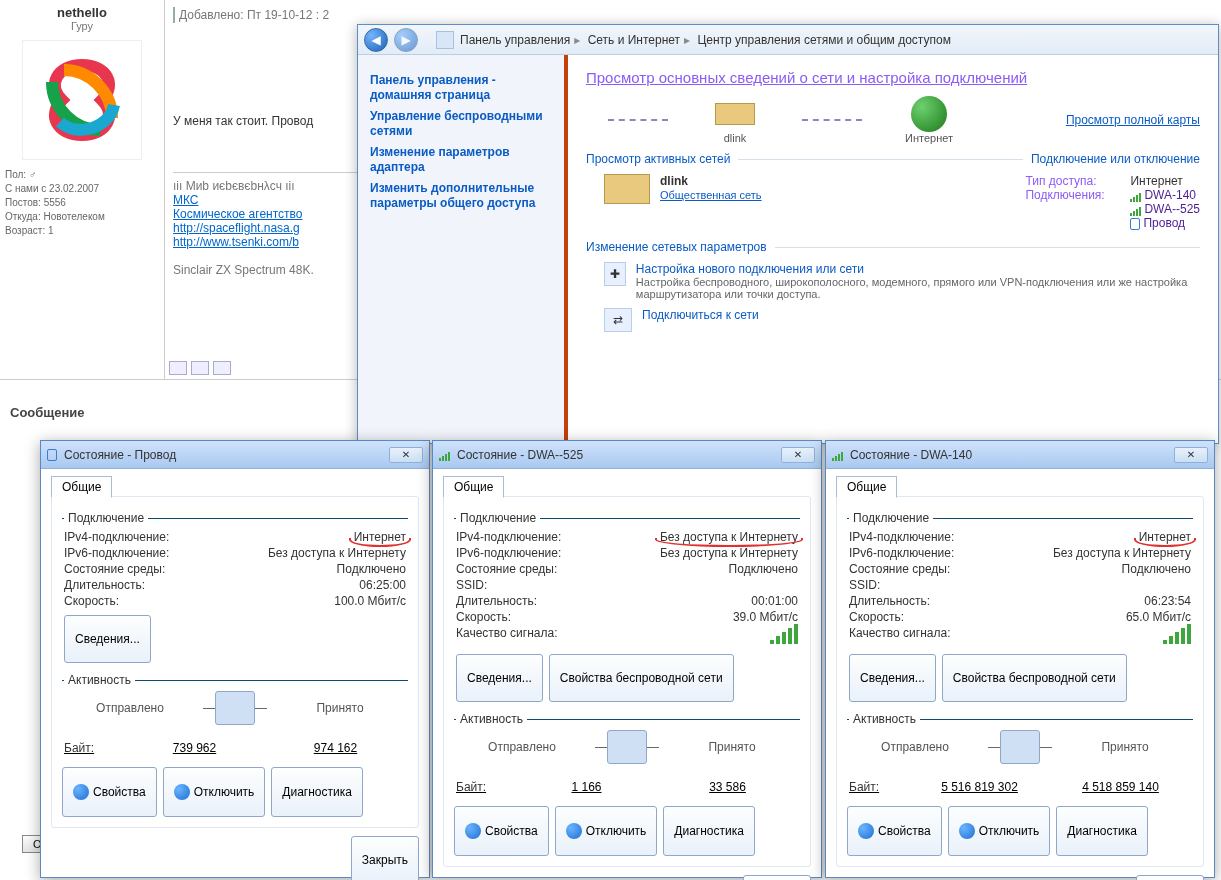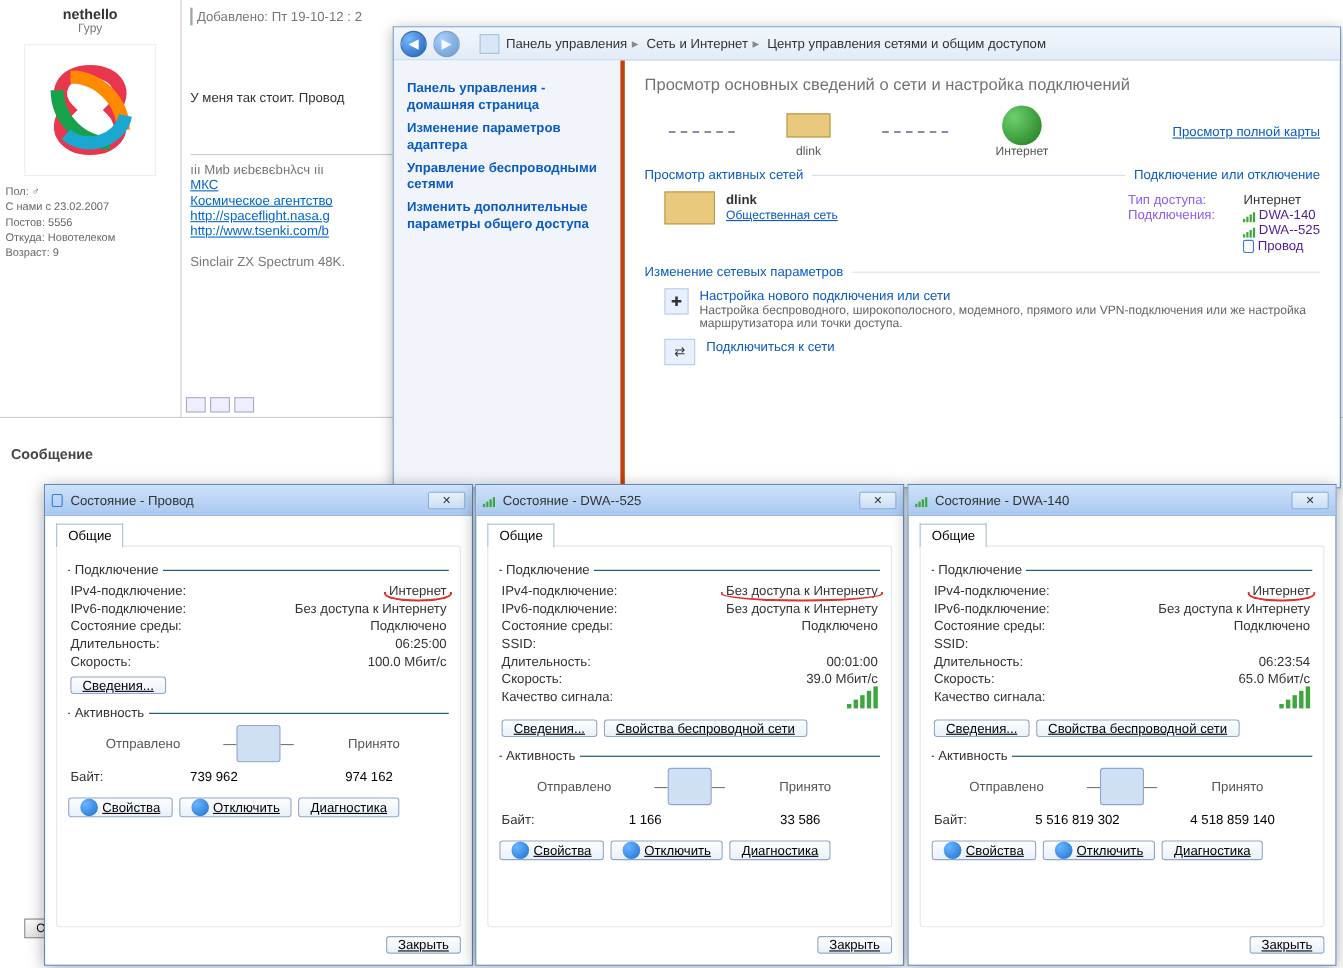--- a/index.html
+++ b/index.html
@@ -26,21 +26,21 @@
   .netcenter { position: absolute; top: 24px; left: 357px; width: 862px; height: 420px; background: #fff; border: 1px solid #5b8fc7; box-shadow: 0 2px 12px rgba(0,0,0,0.3); }
   .nc-nav { height: 30px; background: linear-gradient(#f2f6fb,#e2ecf7); border-bottom: 1px solid #b8cfe5; display: flex; align-items: center; padding: 0 6px; gap: 6px; font-size: 12px; color: #444; }
   .nav-btn { width: 24px; height: 24px; border-radius: 50%; background: radial-gradient(circle at 30% 30%, #76b6ff, #1a5fb4); border: 1px solid #3a6ea5; color: #fff; display: flex; align-items: center; justify-content: center; font-size: 12px; }
   .nav-arrow-gap { width: 6px; }
   .breadcrumb span { color: #333; }
   .breadcrumb .sep { color: #888; margin: 0 4px; }
   .nc-body { display: flex; height: calc(100% - 30px); }
   .nc-side { width: 210px; background: #f1f5fb; padding: 12px; border-right: 4px solid #c2410c; font-weight: bold; }
   .nc-side a { display: block; color: #0a5bc4; font-size: 12px; margin: 6px 0; text-decoration: none; line-height: 15px; }
   .nc-main { flex: 1; padding: 14px 18px; color: #333; }
-  .nc-title { color: #737373; font-size: 15px; margin-bottom: 10px; }
+  .nc-title { color: #8b5cf6; font-size: 15px; margin-bottom: 10px; text-decoration: underline; }
   .net-map { display: flex; align-items: center; gap: 8px; margin: 6px 0 8px 18px; }
   .net-node { text-align: center; font-size: 11px; color: #555; width: 110px; }
   .net-line { flex: 0 0 60px; height: 1px; border-top: 2px dashed #88b; margin: 0 4px; }
   .map-link { color:#0a5bc4; font-size:12px; margin-left:auto; white-space:nowrap; }
   .nc-section-label { color:#0a5bc4; font-size:12px; }
   .divider-hr { flex:1; height:1px; background:#d6e0ea; }
   .sect-row { display:flex; align-items:center; gap:8px; margin-top:0; }
   .net-block { display:flex; align-items:flex-start; gap:10px; margin:8px 0 10px 18px; }
   .net-block .label { font-size:12px; }
   .net-block .name { font-weight:bold; }
@@ -65,28 +65,28 @@
   .sw-title .close-btn { width: 42px; color:#fff; }
   .sw-body { padding: 6px 10px 10px 10px; height: calc(100% - 28px); display:flex; flex-direction:column; }
   .tab { display:inline-block; padding: 3px 10px; border:1px solid #a7bdd6; border-bottom:1px solid #fff; background:#fff; font-size:12px; position:relative; top:1px; }
   .group { border:1px solid #dfe7f0; border-radius:3px; padding:10px; flex:1; margin-top:-1px; display:flex; flex-direction:column; }
   fieldset.fs { border:none; border-top:1px solid #0c4a6e; padding:4px 2px 2px 2px; margin:4px 0; }
   fieldset.fs > legend { font-size:12px; color:#333; padding:0 4px; }
   .kv-row { display:flex; justify-content:space-between; font-size:12px; color:#333; padding:1px 0; }
   .kv-row .v { text-align:right; }
   .red-underline { position:relative; }
   .red-underline::after { content:""; position:absolute; left:-5px; right:-5px; bottom:-3px; height:7px; border:2px solid #e03030; border-top:none; border-radius:0 0 60% 60%/0 0 100% 100%; }
-  .btn-sm { display:inline-flex; align-items:center; gap:4px; padding:0 10px; font-size:12px; border:1px solid #8fa7c8; border-radius:3px; background:linear-gradient(#fdfefe,#e9f1fa); cursor:default;text-decoration:underline; }
+  .btn-sm { display:inline-flex; align-items:center; gap:4px; padding:16px 10px; font-size:12px; border:1px solid #8fa7c8; border-radius:3px; background:linear-gradient(#fdfefe,#e9f1fa); cursor:default; }
   .btn-row { display:flex; gap:6px; margin-top:6px; }
   .btn-row-right { display:flex; justify-content:flex-end; margin-top:8px; }
   .activity { margin-top:6px; }
   .act-grid { display:grid; grid-template-columns: 1fr auto 1fr; align-items:center; text-align:center; font-size:12px; color:#555; gap:4px; }
   .act-grid .mid { width:70px; display:flex; align-items:center; justify-content:center; }
   .act-grid .mid .pc { width:40px; height:34px; background:#cfe0f5; border:1px solid #8fa7c8; border-radius:3px; }
-  .byte-row { display:grid; grid-template-columns: 60px 1fr 1fr; font-size:12px; margin-top:6px; }
+  .byte-row { display:grid; grid-template-columns: 60px 1fr 1fr; font-size:12px; margin-top:16px;text-decoration:underline; }
   .byte-row .l { text-align:left; color:#333; }
   .byte-row .c { text-align:center; }
   .byte-row .r { text-align:center; }
   .signal-bars { display:inline-flex; align-items:flex-end; gap:2px; height:18px; }
   .signal-bars span { width:4px; background:#3da63d; }
   .signal-bars span:nth-child(1){height:4px}.signal-bars span:nth-child(2){height:8px}.signal-bars span:nth-child(3){height:12px}.signal-bars span:nth-child(4){height:16px}.signal-bars span:nth-child(5){height:20px}
 
   .pos-1 { top: 440px; left: 40px; }
   .pos-2 { top: 440px; left: 432px; }
   .pos-3 { top: 440px; left: 825px; }
@@ -114,21 +114,21 @@
             <path d="M30 18 C30 -8 8 -30 -18 -30" fill="none" stroke="#ff8a00" stroke-width="12"></path>
             <path d="M-22 22 C-5 38 28 28 32 5" fill="none" stroke="#1aa7d0" stroke-width="12"></path>
           </g>
         </svg>
     </div>
     <div class="author-meta">
       <div><span>Пол:</span> ♂</div>
       <div>С нами с 23.02.2007</div>
       <div>Постов: 5556</div>
       <div>Откуда: Новотелеком</div>
-      <div>Возраст: 9</div>
+      <div>Возраст: 1</div>
     </div>
   </div>
   <div class="forum-post">
     <div class="posthead"><span class="lp-icon"></span><span>Добавлено: Пт 19-10-12 : 2</span></div>
     <div class="dom">DOMINATOR</div>
     <div style="text-align:center;margin:4px 0;"><button class="btn-sm">Увеличится л</button></div>
     <div style="margin:18px 0;">У меня так стоит. Провод</div>
     <div style="border-top:1px solid #ccc; margin-top:44px; padding-top:6px; color:#777;">
       <div>ıiı Миb иєbєвєbнλсч ıiı</div>
       <a href="#">МКС</a><br>
@@ -155,22 +155,22 @@
     <div style="width:18px;height:18px;background:#d8e6f7;border:1px solid #a6c2e3;"></div>
     <div class="breadcrumb">
       <span>Панель управления</span><span class="sep">▸</span>
       <span>Сеть и Интернет</span><span class="sep">▸</span>
       <span>Центр управления сетями и общим доступом</span>
     </div>
   </div>
   <div class="nc-body">
     <div class="nc-side">
       <a href="#">Панель управления - домашняя страница</a>
+      <a href="#">Управление беспроводными сетями</a>
       <a href="#">Изменение параметров адаптера</a>
-      <a href="#">Управление беспроводными сетями</a>
       <a href="#">Изменить дополнительные параметры общего доступа</a>
     </div>
     <div class="nc-main">
       <div class="nc-title">Просмотр основных сведений о сети и настройка подключений</div>
       <div class="net-map">
         <div class="net-line"></div>
         <div class="net-node">
             <div style="width:40px;height:22px;margin:7px auto;background:#e8c97d;border:1px solid #b59a4d;"></div>
             <div>dlink</div>
           </div>

